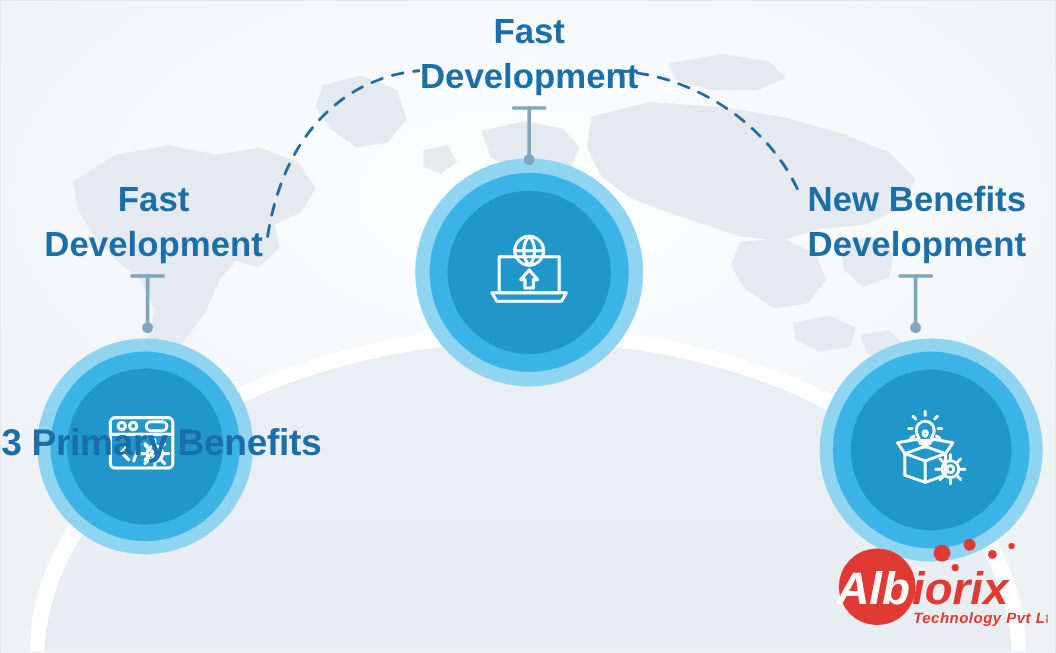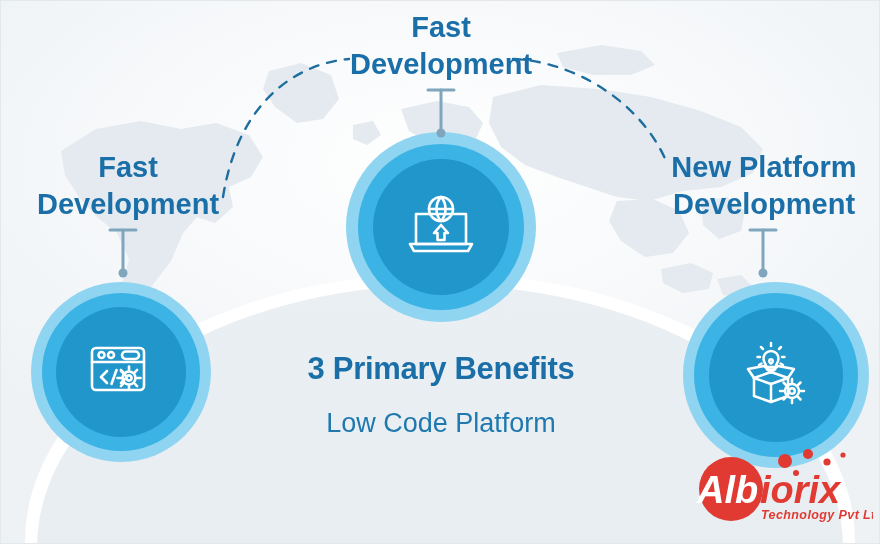--- a/index.html
+++ b/index.html
@@ -53,21 +53,21 @@
     border-radius: 50% 50% 0 0 / 48% 48% 0 0;
     background: linear-gradient(180deg, #eaeff3 0%, #e7edf1 60%, #e5ebf0 100%);
   }
 
   
   .title-block {
     position: absolute;
     left: 0;
     top: 352px;
     width: 880px;
-    text-align: center;
+    text-align: left;
     z-index: 6;
   }
   .title-main {
     font-size: 31px;
     font-weight: 700;
     color: #1b6fa8;
     letter-spacing: -0.3px;
     line-height: 1;
     margin: 0 0 26px 0;
   }
@@ -329,27 +329,26 @@
     <div>Fast</div>
     <div>Development</div>
   </div>
 
   <div class="node-label label-center">
     <div>Fast</div>
     <div>Development</div>
   </div>
 
   <div class="node-label label-right">
-    <div>New Platform</div>
+    <div>New Benefits</div>
     <div>Development</div>
   </div>
 
   <div class="title-block">
     <div class="title-main">3 Primary Benefits</div>
-    <div class="title-sub2">Low Code Platform</div>
   </div>
 
   <div class="logo">
     <svg width="196" height="84" viewBox="0 0 196 84">
 
       <circle cx="108" cy="16" r="7" fill="#e03a32"></circle>
       <circle cx="131" cy="9" r="5" fill="#e03a32"></circle>
       <circle cx="150" cy="17" r="3.6" fill="#e03a32"></circle>
       <circle cx="166" cy="10" r="2.6" fill="#e03a32"></circle>
       <circle cx="119" cy="28" r="3" fill="#e03a32"></circle>

